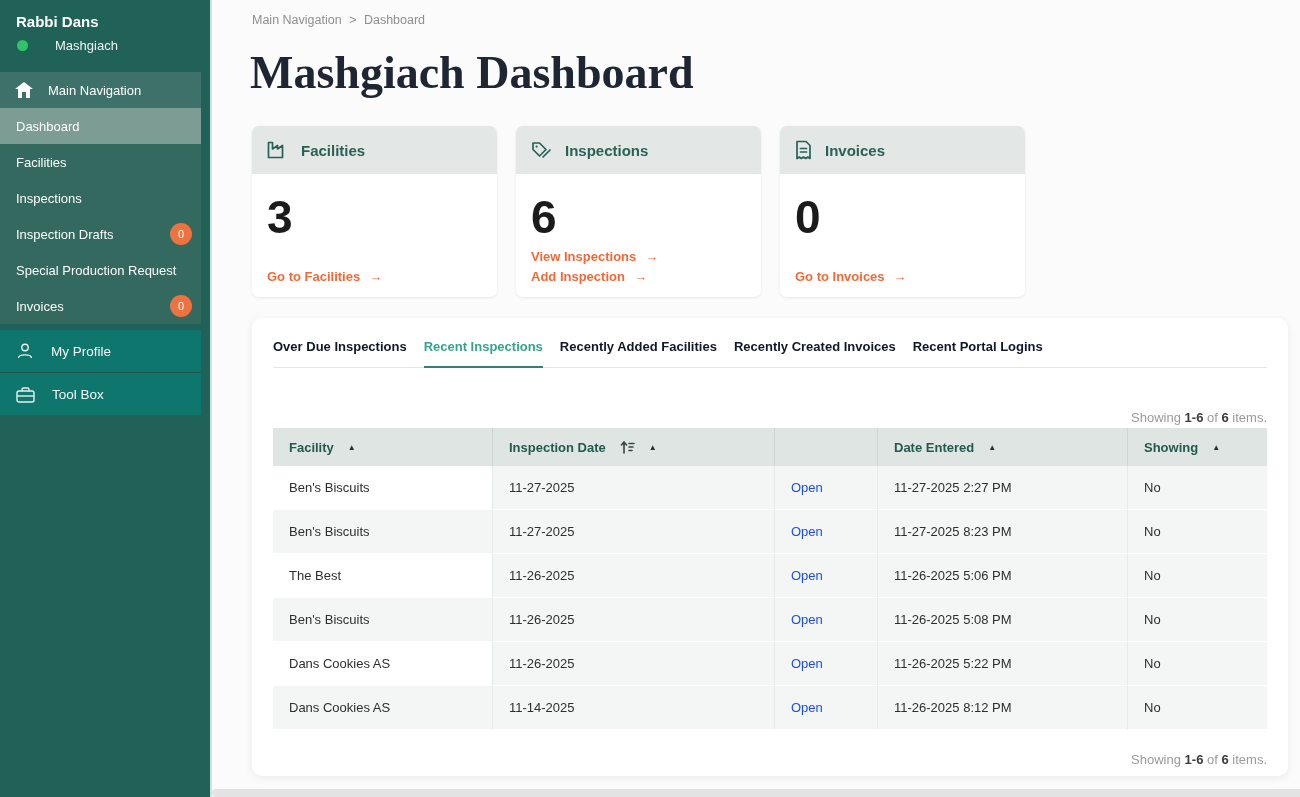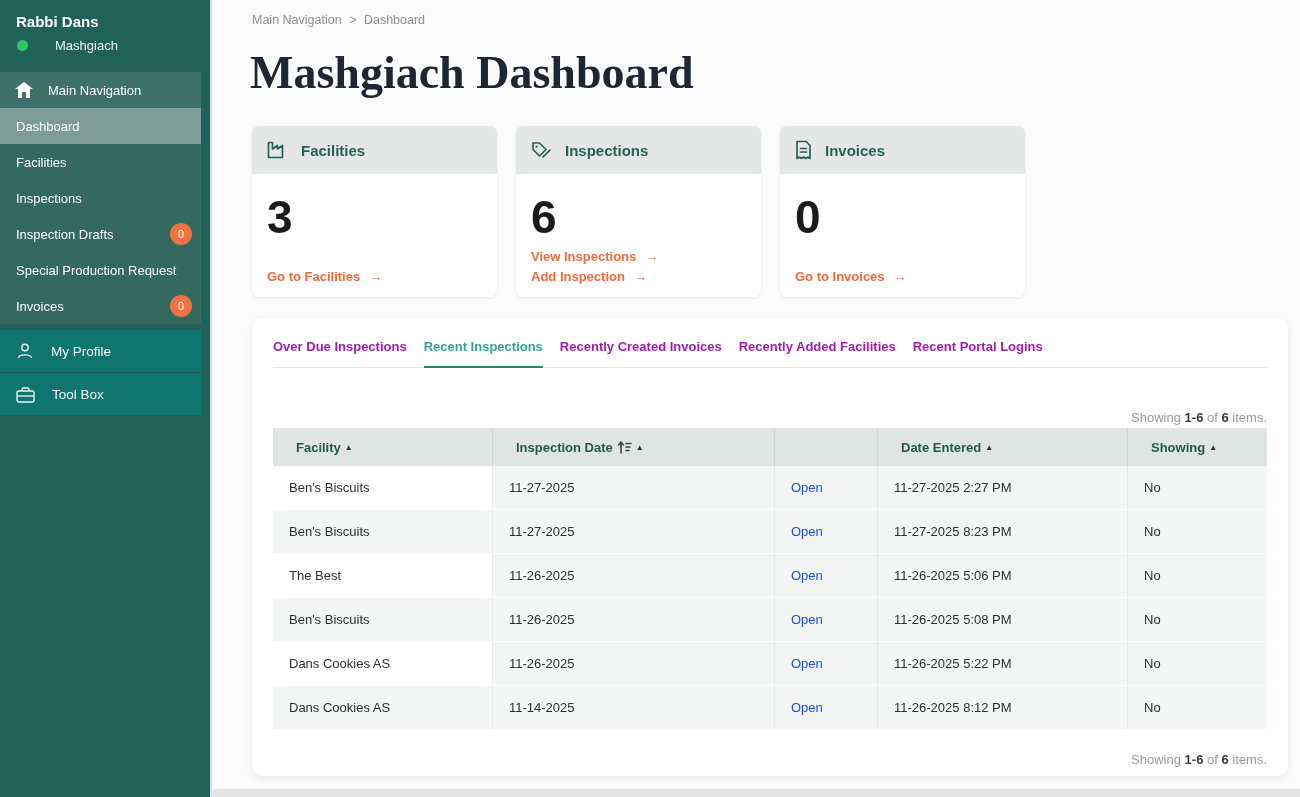--- a/index.html
+++ b/index.html
@@ -65,34 +65,34 @@
 
   
   .panel {
     position:absolute; left:252px; top:318px; width:1036px; height:458px;
     background:#fff; border-radius:10px; box-shadow:0 2px 8px rgba(0,0,0,0.07);
   }
   .tabs {
     position:absolute; left:21px; right:21px; top:21px; height:29px;
     display:flex; gap:17px; border-bottom:1px solid #e4e6e5;
   }
-  .tab { font-size:13px; font-weight:bold; color:#a21caf; padding:0 0 12px 0; white-space:nowrap; cursor:pointer; }
+  .tab { font-size:13px; font-weight:bold; color:#0f172a; padding:0 0 12px 0; white-space:nowrap; cursor:pointer; }
   .tab.active { color:#38A291; border-bottom:2px solid #2C8477; margin-bottom:-1px; }
 
   .summary { position:absolute; right:21px; font-size:13px; color:#9a9a9a;margin-top:10px; }
   .summary b { color:#3b3b3b; }
   .summary-top { top:82px; }
   .summary-bottom { top:424px; }
 
   .table { position:absolute; left:21px; top:110px; width:994px; font-size:13px; }
   .tr { display:grid; grid-template-columns:220px 282px 103px 250px 139px; }
   .thead { background:#DFE5E2; height:38px; }
   .th {
-    display:flex; align-items:center; gap:4px; padding-left:16px;
-    color:#235A50; font-weight:bold; border-right:1px solid #cdd6d2; cursor:pointer;margin-left:7px;
+    display:flex; align-items:center; gap:14px; padding-left:16px;
+    color:#235A50; font-weight:bold; border-right:1px solid #cdd6d2; cursor:pointer;
   }
   .th:last-child { border-right:none; }
   .sort-caret { font-size:8px; color:#2b2b2b; }
   .row { height:44px; border-bottom:1px solid #ffffff; }
   .td {
     display:flex; align-items:center; padding-left:16px;
     background:#F3F6F4; border-right:1px solid #E7EBE8; color:#2e2e2e;
   }
   .td:last-child { border-right:none; }
   .row.fac-white .td.facility { background:#ffffff; }
@@ -234,22 +234,22 @@
       </a>
     </div>
   </div>
 </div>
 
 <div class="panel">
 
   <div class="tabs">
     <div class="tab">Over Due Inspections</div>
     <div class="tab active">Recent Inspections</div>
+    <div class="tab">Recently Added Facilities</div>
     <div class="tab">Recently Created Invoices</div>
-    <div class="tab">Recently Added Facilities</div>
     <div class="tab">Recent Portal Logins</div>
   </div>
 
   <div class="summary summary-top">
     <span>Showing</span> <b>1-6</b> <span>of</span> <b>6</b> <span>items.</span>
   </div>
 
   <div class="table">
     <div class="tr thead">
       <div class="th">

